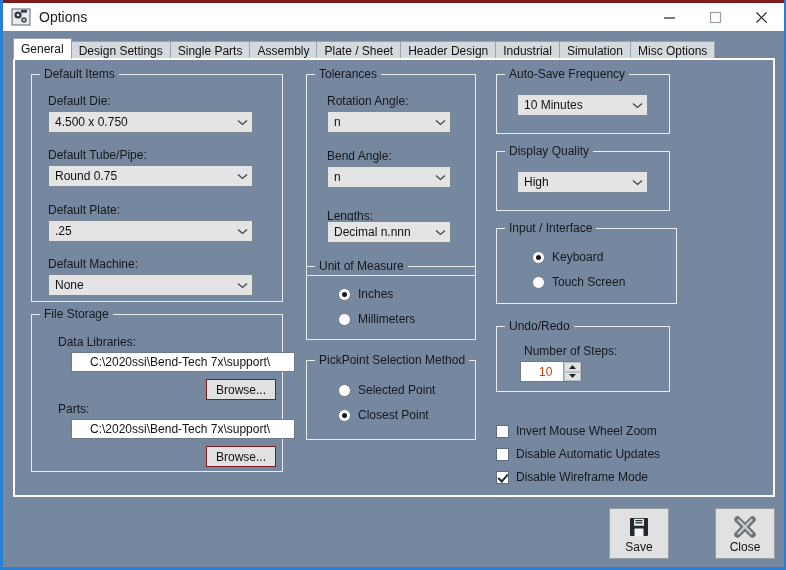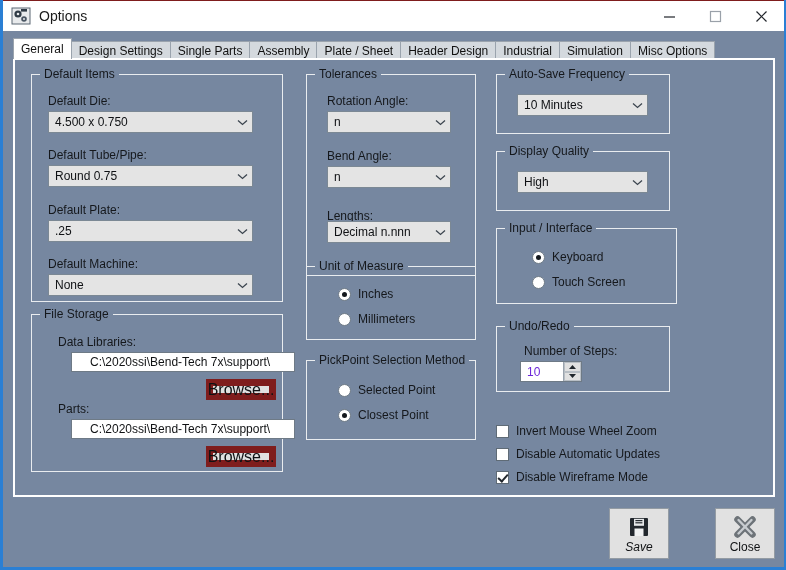--- a/index.html
+++ b/index.html
@@ -12,21 +12,21 @@
     position:relative;width:786px;height:570px;
     background:#7687a0;
     border-left:3px solid #2a7fd4;
     border-right:2px solid #2a7fd4;
     border-bottom:3px solid #2a7fd4;
     box-sizing:border-box;
   }
   
   .titlebar{
     position:absolute;left:0;top:0;right:0;height:31px;
-    background:#ffffff;border-top:1px solid #7f1d1d;
+    background:#ffffff;border-top:3px solid #7f1d1d;
     box-sizing:border-box;display:flex;align-items:center;
   }
   .app-icon{width:20px;height:20px;margin-left:8px;margin-right:8px;flex:0 0 auto;position:relative;}
   .title-text{font-size:14px;color:#1b1b1b;flex:1 1 auto;}
   .win-btns{display:flex;height:31px;}
   .win-btn{width:46px;height:31px;display:flex;align-items:center;justify-content:center;}
   .win-btn svg{display:block;}
   
   .tabstrip{
     position:absolute;left:10px;top:38px;height:21px;
@@ -65,22 +65,22 @@
   .combo .cval{flex:1 1 auto;white-space:nowrap;overflow:hidden;}
   .combo .chev{flex:0 0 auto;width:20px;display:flex;align-items:center;justify-content:center;}
   
   .txt{
     position:absolute;background:#ffffff;border:1px solid #6e7a86;
     box-sizing:border-box;font-size:12px;color:#101214;
     display:flex;align-items:center;padding-left:18px;white-space:nowrap;overflow:hidden;margin-left:19px;
   }
   
   .btn{
-    position:absolute;background:#e1e1e1;border:7px solid #7f1d1d;
-    box-sizing:border-box;font-size:16px;color:#101214;
+    position:absolute;background:#e1e1e1;border:1px solid #7f1d1d;
+    box-sizing:border-box;font-size:12px;color:#101214;
     display:flex;align-items:center;justify-content:center;
   }
   
   .radio{position:absolute;display:flex;align-items:center;font-size:12px;color:#15181c;white-space:nowrap;}
   .rdot{
     width:13px;height:13px;border-radius:50%;background:#fff;
     border:1px solid #6f7b86;box-sizing:border-box;margin-right:7px;
     flex:0 0 auto;position:relative;
   }
   .rdot.on::after{
@@ -95,21 +95,21 @@
   }
   .cbox.on::after{
     content:"";position:absolute;left:3px;top:0px;width:4px;height:8px;
     border:solid #23282e;border-width:0 2px 2px 0;transform:rotate(42deg);
   }
   
   .spin{
     position:absolute;background:#fff;border:1px solid #6e7a86;
     box-sizing:border-box;display:flex;align-items:stretch;
   }
-  .spin .sval{flex:1 1 auto;font-size:12px;color:#6d28d9;display:flex;align-items:center;padding-left:6px;}
+  .spin .sval{flex:1 1 auto;font-size:12px;color:#c2410c;display:flex;align-items:center;padding-left:18px;}
   .spin .sbtns{flex:0 0 auto;width:17px;display:flex;flex-direction:column;border-left:1px solid #9aa3ad;}
   .spin .sbtn{flex:1 1 50%;background:#e1e1e1;display:flex;align-items:center;justify-content:center;border:1px solid #b9bfc5;box-sizing:border-box;}
   
   .abtn{
     position:absolute;background:#e1e1e1;border:1px solid #939ba3;
     box-sizing:border-box;display:flex;flex-direction:column;
     align-items:center;justify-content:center;
     font-size:12px;color:#101214;
   }
   .abtn .aicon{height:26px;display:flex;align-items:center;justify-content:center;margin-bottom:1px;}
@@ -352,21 +352,21 @@
       <span class="cbox"></span>
       <span>Disable Automatic Updates</span>
     </div>
     <div class="check" style="left:481px;top:398px;">
       <span class="cbox on"></span>
       <span>Disable Wireframe Mode</span>
     </div>
 
   </div>
 
-  <div class="abtn" style="left:606px;top:508px;width:60px;height:51px;font-style:italic;">
+  <div class="abtn" style="left:606px;top:508px;width:60px;height:51px;">
     <span class="aicon">
       <svg width="22" height="22" viewBox="0 0 22 22">
         <rect x="2" y="2" width="18" height="18" rx="1" fill="#23282e"></rect>
         <rect x="6" y="2.8" width="10" height="7" fill="#e6e8ea"></rect>
         <rect x="7.4" y="4" width="7" height="1.2" fill="#23282e"></rect>
         <rect x="7.4" y="6.2" width="7" height="1.2" fill="#23282e"></rect>
         <rect x="6.5" y="12.5" width="9" height="7.5" fill="#f1f2f3"></rect>
       </svg>
     </span>
     <span class="alabel">Save</span>

